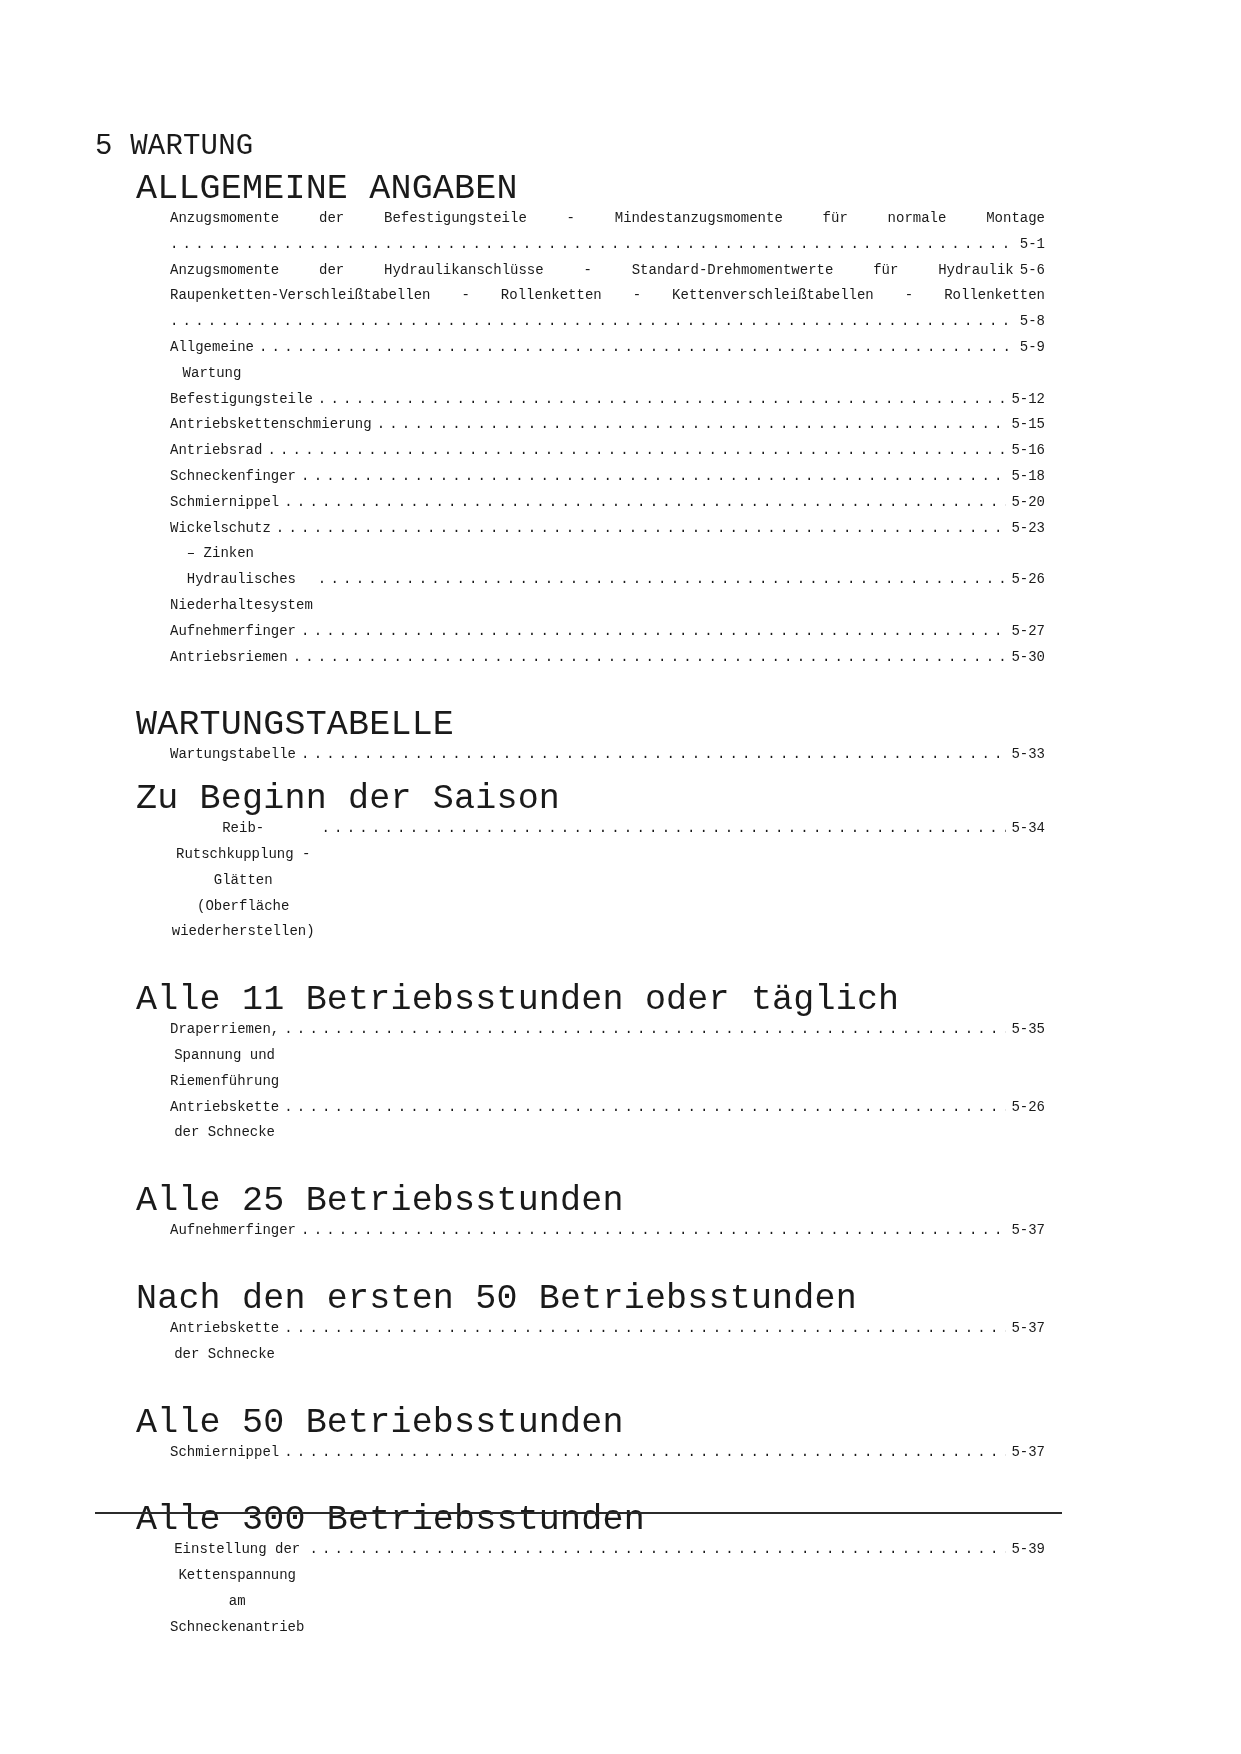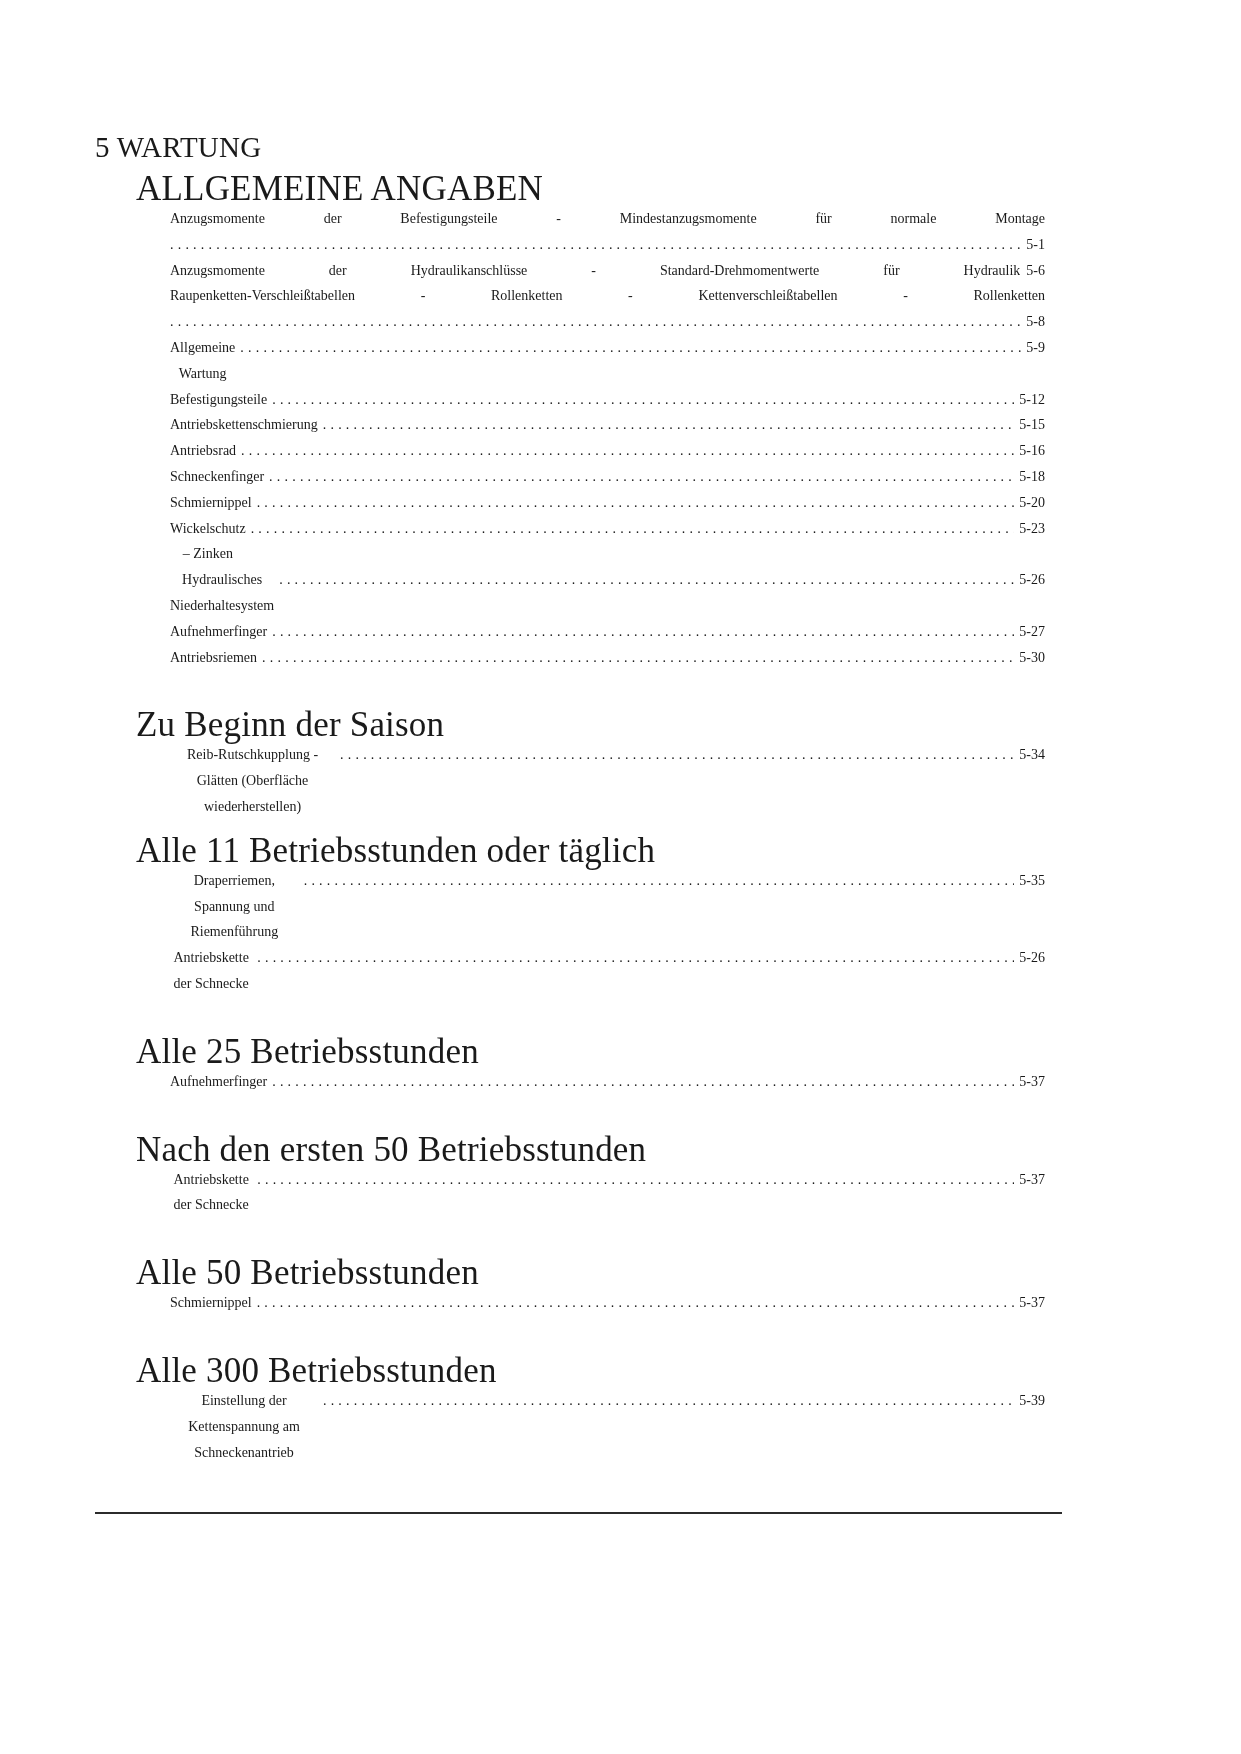--- a/index.html
+++ b/index.html
@@ -4,21 +4,21 @@
 <style>
   * { box-sizing: border-box; }
   html, body { margin: 0; padding: 0; background: #ffffff; }
 
   .page {
     position: relative;
     width: 1062px;
     height: 1754px;
     background: #ffffff;
     color: #1a1a1a;
-    font-family: Liberation Serif, serif;
+    font-family: Liberation Mono, monospace;
     overflow: hidden;
   }
 
   .content {
     position: absolute;
     top: 130px;
     left: 95px;
     width: 950px;
   }
 
@@ -168,20 +168,30 @@
               <span class="pnum">5-27</span>
             </div>
             <div class="entry plain">
               <span class="t">Antriebsriemen</span>
               <span class="dots"></span>
               <span class="pnum">5-30</span>
             </div>
           </div>
         </div>
         <div class="section">
+          <h2 class="section-title">WARTUNGSTABELLE</h2>
+          <div class="entries">
+            <div class="entry plain">
+              <span class="t">Wartungstabelle</span>
+              <span class="dots"></span>
+              <span class="pnum">5-33</span>
+            </div>
+          </div>
+        </div>
+        <div class="section">
           <h2 class="section-title">Zu Beginn der Saison</h2>
           <div class="entries">
             <div class="entry plain">
               <span class="t">Reib-Rutschkupplung - Glätten (Oberfläche wiederherstellen)</span>
               <span class="dots"></span>
               <span class="pnum">5-34</span>
             </div>
           </div>
         </div>
         <div class="section">

